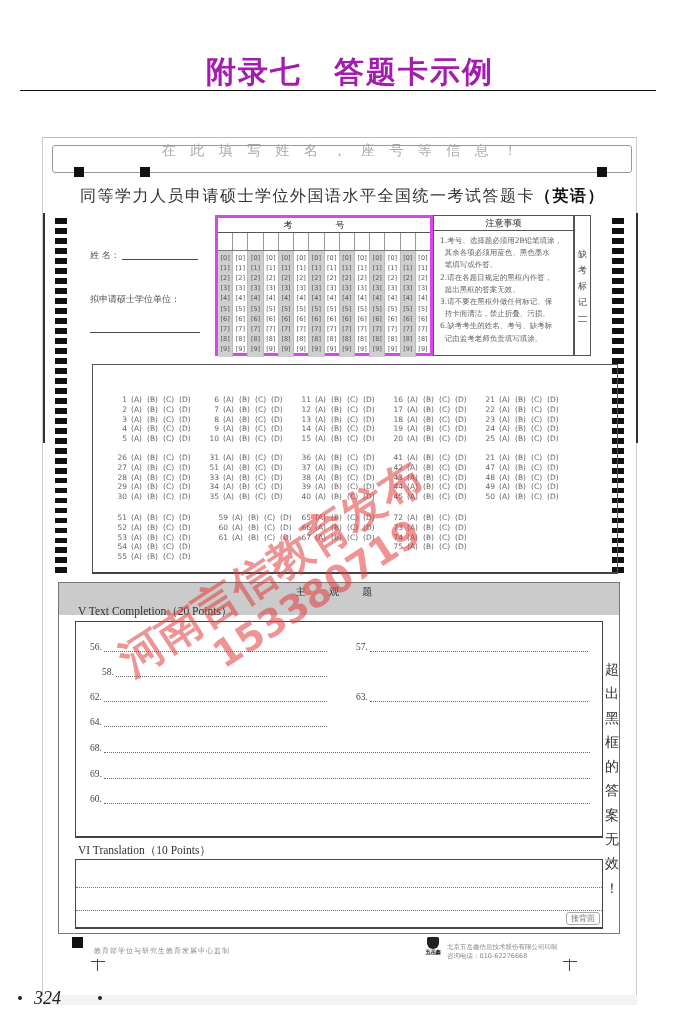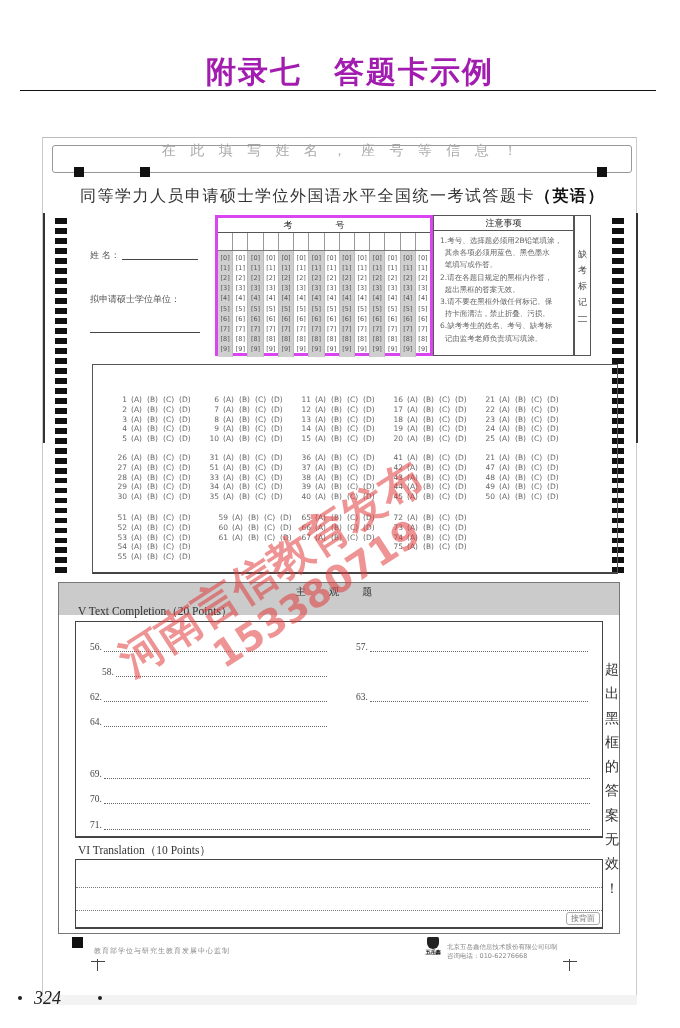--- a/index.html
+++ b/index.html
@@ -552,30 +552,30 @@
       <span class="dots"></span>
     </div>
     <div class="blank" style="left: 280px; top: 70px; width: 232px;">
       <span>63.</span>
       <span class="dots"></span>
     </div>
     <div class="blank" style="left: 14px; top: 95px; width: 237px;">
       <span>64.</span>
       <span class="dots"></span>
     </div>
+    <div class="blank" style="left: 14px; top: 121px; width: 500px;">
+      <span>68.</span>
+      <span class="dots"></span>
+    </div>
     <div class="blank" style="left: 14px; top: 146.5px; width: 500px;">
       <span>69.</span>
       <span class="dots"></span>
     </div>
     <div class="blank" style="left: 14px; top: 172px; width: 500px;">
-      <span>70.</span>
-      <span class="dots"></span>
-    </div>
-    <div class="blank" style="left: 14px; top: 197.5px; width: 500px;">
-      <span>71.</span>
+      <span>60.</span>
       <span class="dots"></span>
     </div>
   </div>
 
 <div class="warn-col" id="warn-col">
     <div>超</div>
     <div>出</div>
     <div>黑</div>
     <div>框</div>
     <div>的</div>

